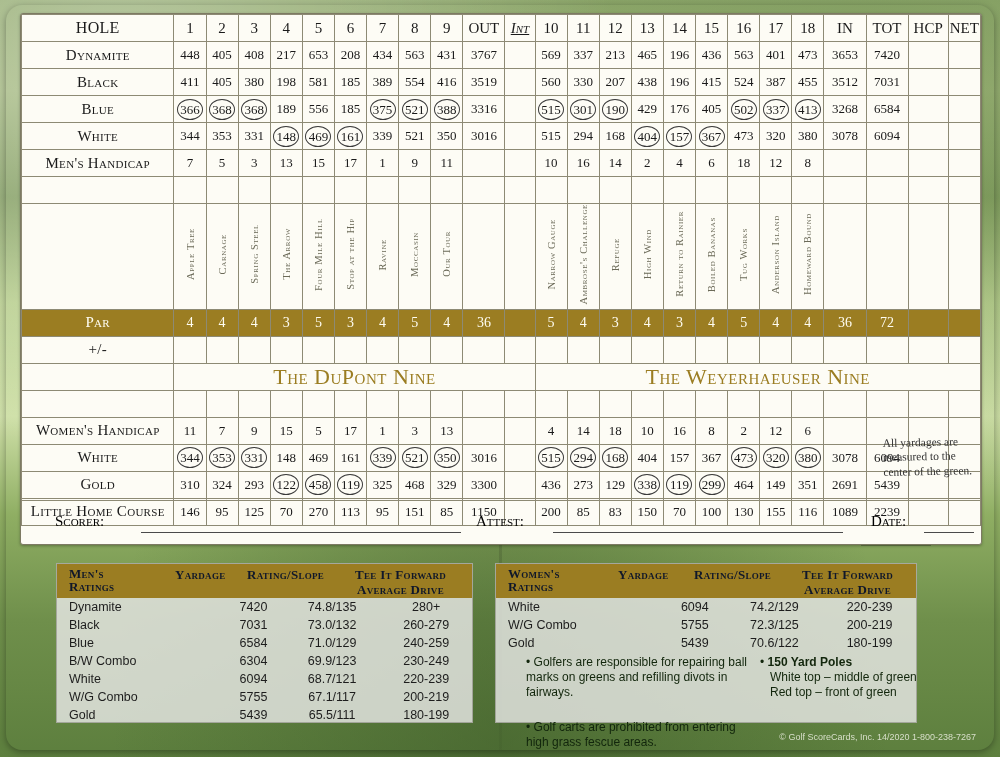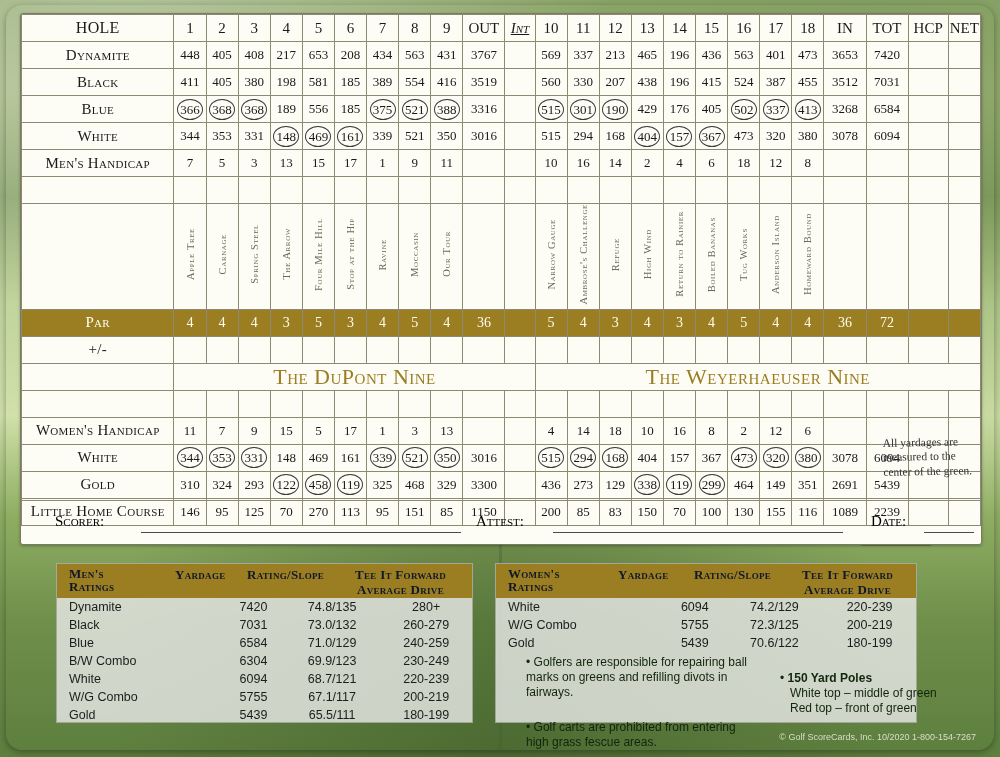--- a/index.html
+++ b/index.html
@@ -164,21 +164,21 @@
   }
   table.rt td{padding:1px 4px;height:16px;}
   table.rt td.name{text-align:left;width:40%;padding-left:12px;}
   table.rt td.c{text-align:center;}
   .bullets{
     position:absolute;
     font-family:"Liberation Sans", sans-serif;
     font-size:12px;color:#12260c;line-height:1.25;
   }
   .bullets.b1{left:520px;top:650px;width:235px;}
-  .bullets.b2{left:774px;top:650px;width:215px;margin-top:16px;}
+  .bullets.b2{left:754px;top:650px;width:215px;}
   .bullets b{font-weight:bold;}
   .copyright{
     position:absolute;right:18px;bottom:8px;
     font-size:9px;color:#d8dfca;
     font-family:"Liberation Sans", sans-serif;
   }
   .spine{
     position:absolute;left:493px;top:540px;width:3px;height:215px;
     background:linear-gradient(to bottom, rgba(0,0,0,.12), rgba(0,0,0,.03));
   }
@@ -728,14 +728,14 @@
     <div style="margin-bottom:20px;"><span>•&nbsp;</span><span>Golfers are responsible for repairing ball marks on greens and refilling divots in fairways.</span></div>
     <div><span>•&nbsp;</span><span>Golf carts are prohibited from entering high grass fescue areas.</span></div>
   </div>
 
   <div class="bullets b2">
     <div><span>•&nbsp;</span><b>150 Yard Poles</b></div>
     <div style="padding-left:10px">White top – middle of green</div>
     <div style="padding-left:10px">Red top – front of green</div>
   </div>
 
-  <div class="copyright">© Golf ScoreCards, Inc.  10/2020  1-800-154-7267</div>
+  <div class="copyright">© Golf ScoreCards, Inc.  14/2020  1-800-238-7267</div>
 </div>
 
 </body></html>

